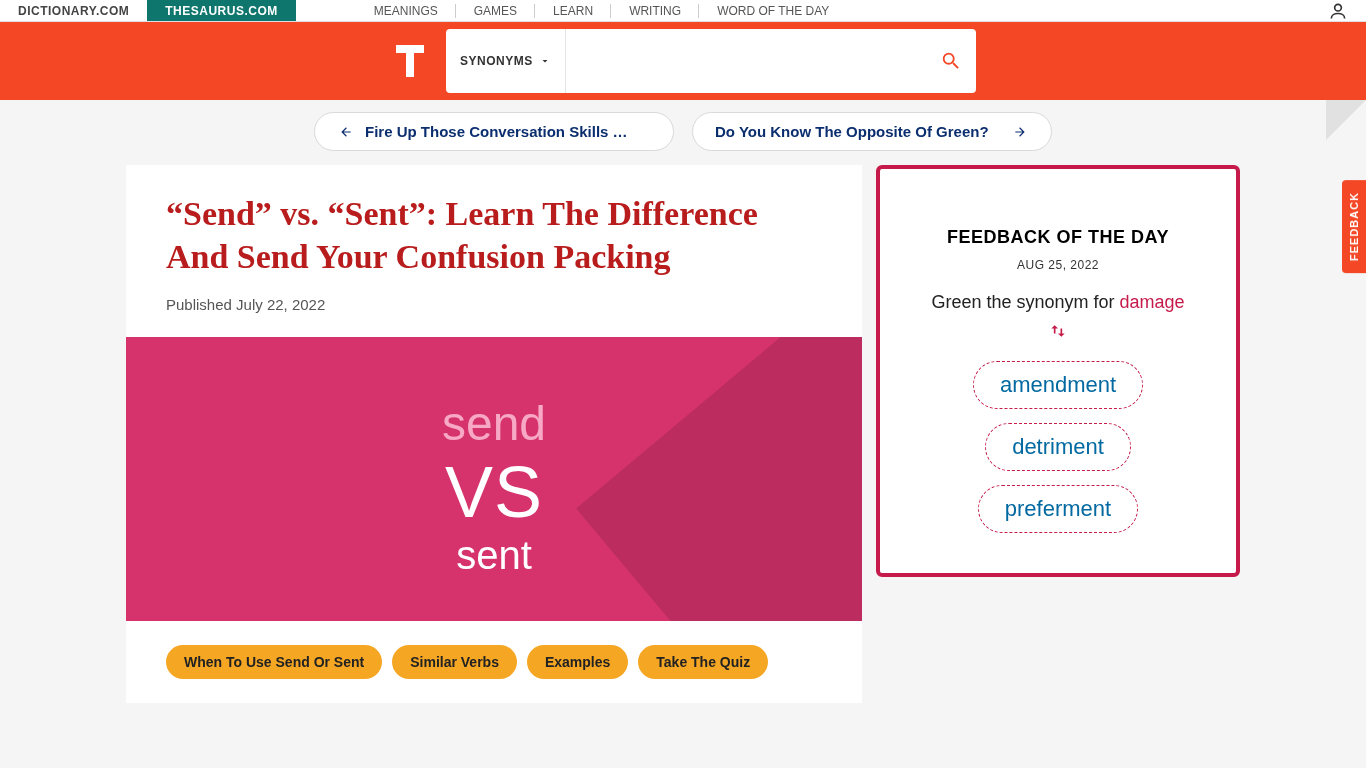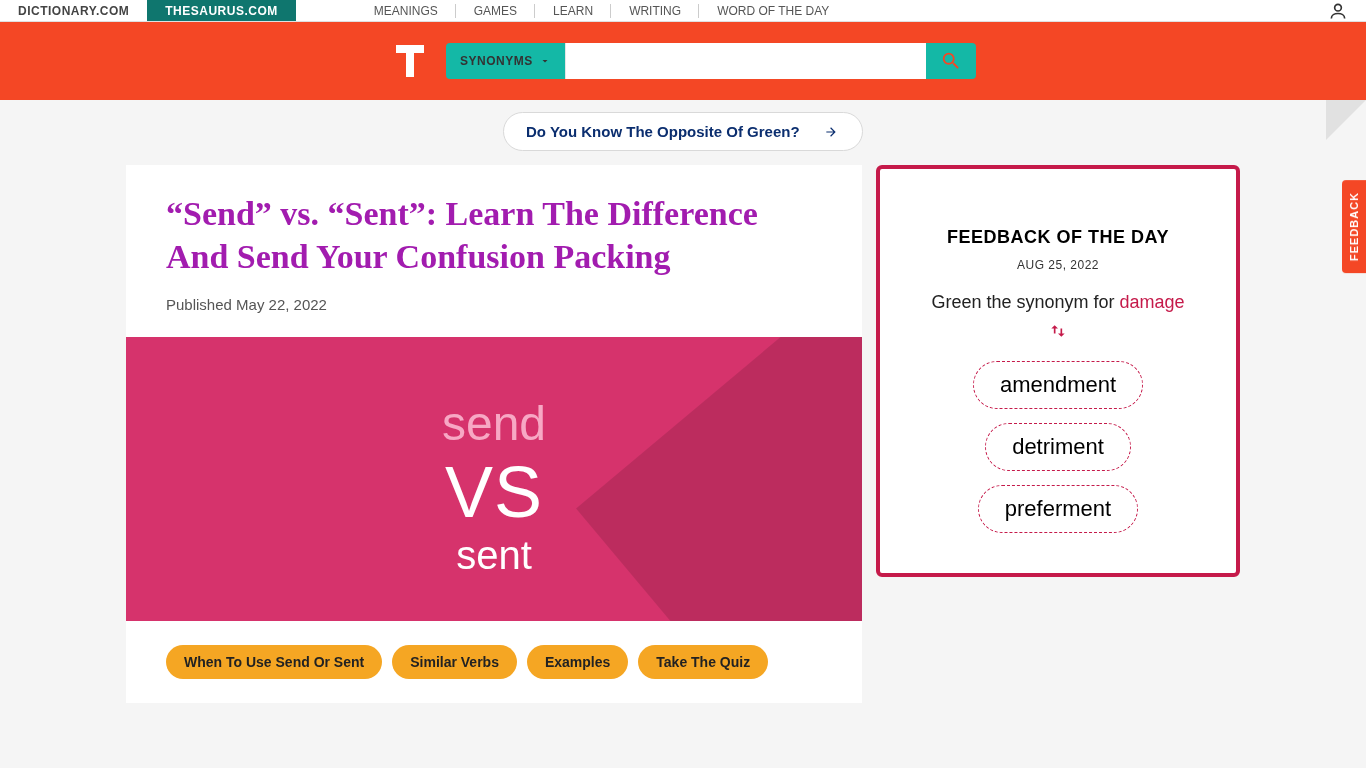--- a/index.html
+++ b/index.html
@@ -12,37 +12,37 @@
 .topbar .menu { display: flex; align-items: center; margin-left: 60px; flex: 1; }
 .topbar .menu-item { font-size: 12px; color: #555; padding: 0 18px; cursor: pointer; position: relative; }
 .topbar .menu-item:not(:last-child)::after { content:''; position:absolute; right:0; top:50%; transform:translateY(-50%); width:1px; height:14px; background:#ccc; }
 .topbar .account { margin-left: auto; padding: 0 18px; display:flex; align-items:center; }
 
 
 .searchbar { background: #f44725; height: 78px; display: flex; align-items: center; justify-content: center; position: relative; }
 .searchbar::after { content:''; position:absolute; right:0; bottom:-40px; width:0; height:0; border-style:solid; border-width:0 0 40px 40px; border-color:transparent transparent transparent rgba(0,0,0,0.08); pointer-events:none; }
 .logo { width: 40px; height: 40px; margin-right: 16px; }
 .logo svg { width:100%; height:100%; }
-.searchbox { display:flex; background:#14b8a6; border-radius:4px; height:36px; overflow:hidden; width:530px; }
+.searchbox { display:flex; background:#ffffff; border-radius:4px; height:64px; overflow:hidden; width:530px; }
 .search-type { display:flex; align-items:center; padding:0 14px; font-size:12px; font-weight:bold; letter-spacing:0.5px; color:#333; border-right:1px solid #e5e5e5; cursor:pointer; }
 .search-type svg { margin-left:6px; }
 .search-input { border:none; outline:none; flex:1; font-size:16px; padding:0 12px; }
 .search-btn { width:50px; display:flex; align-items:center; justify-content:center; cursor:pointer; }
 .search-btn svg { fill:#f44725; }
 
 
 .navpills { display:flex; justify-content:center; gap:18px; padding:12px 0 14px; background:#f5f5f5; }
 .pill { background:#fff; border:1px solid #d9d9d9; border-radius:999px; padding:10px 22px; display:flex; align-items:center; gap:10px; max-width:370px; cursor:pointer; }
 .pill span { color:#0b2e6f; font-weight:bold; font-size:15px; white-space:nowrap; overflow:hidden; text-overflow:ellipsis; }
 .pill svg { fill:#0b2e6f; flex:none; }
 
 
 .container { display:flex; gap:14px; padding:0 126px; align-items:flex-start; }
 .article { background:#fff; flex:1; padding:28px 40px 24px; }
-.article h1 { font-size:34px; font-weight:bold; color:#a21caf; line-height:1.25; margin-bottom:18px; font-family: Georgia, 'Times New Roman', serif; }
+.article h1 { font-size:34px; font-weight:bold; color:#b91c1c; line-height:1.25; margin-bottom:18px; font-family: Georgia, 'Times New Roman', serif; }
 .pubdate { color:#555; font-size:15px; margin-bottom:24px; }
 
 
 .hero { height:284px; background:#d6336c; position:relative; overflow:hidden; margin:0 -40px 24px; }
 .hero-inner { position:absolute; inset:0; display:flex; flex-direction:column; align-items:center; justify-content:center; font-family: Arial, sans-serif; }
 .hero-send { color:#f7a8c4; font-size:48px; font-weight:300;margin-top:16px; }
 .hero-vs { color:#fff; font-size:72px; font-weight:500; letter-spacing:1px; position:relative; }
 .hero-sent { color:#fff; font-size:40px; font-weight:300; }
 .hero-shadow { position:absolute; left:50%; top:48%; width:800px; height:800px; background:rgba(0,0,0,0.12); transform: rotate(-40deg) translate(40px, 80px); transform-origin: top left; }
 
@@ -51,21 +51,21 @@
 .chip { background:#f5a623; color:#222; font-weight:bold; font-size:14px; padding:9px 18px; border-radius:999px; cursor:pointer; }
 
 
 .sidebar { width:364px; background:#fff; border:4px solid #c51a4a; border-radius:6px; padding:58px 28px 40px; text-align:center; }
 .sotd-title { font-size:18px; font-weight:bold; letter-spacing:0.5px; margin-bottom:10px; }
 .sotd-date { font-size:12px; letter-spacing:0.5px; color:#333; margin-bottom:18px; }
 .sotd-prompt { font-size:18px; color:#222; line-height:1.4; }
 .sotd-prompt .word { color:#c51a4a; }
 .swap-icon { margin:6px 0 16px; }
 .options { display:flex; flex-direction:column; gap:14px; align-items:center; }
-.option { border:1px dashed #c51a4a; border-radius:999px; padding:10px 26px; font-size:22px; color:#000000; cursor:pointer; min-width:140px; }
+.option { border:1px dashed #c51a4a; border-radius:999px; padding:10px 26px; font-size:22px; color:#0369a1; cursor:pointer; min-width:140px; }
 
 
 .feedback { position:fixed; right:0; top:180px; background:#f44725; color:#fff; writing-mode:vertical-rl; transform:rotate(180deg); padding:12px 6px; font-size:11px; font-weight:bold; letter-spacing:1px; border-radius:0 4px 4px 0; cursor:pointer; }
 </style>
 </head>
 <body>
 
 <div class="topbar">
   <div class="site-tab">DICTIONARY.COM</div>
   <div class="site-tab active">THESAURUS.COM</div>
@@ -101,33 +101,39 @@
     <input class="search-input" value="" style="">
     <div class="search-btn">
       <svg width="22" height="22" viewBox="0 0 24 24">
           <path d="M15.5 14h-.79l-.28-.27A6.471 6.471 0 0016 9.5 6.5 6.5 0 109.5 16c1.61 0 3.09-.59 4.23-1.57l.27.28v.79l5 4.99L20.49 19l-4.99-5zM9.5 14A4.5 4.5 0 1114 9.5 4.5 4.5 0 019.5 14z"></path>
         </svg>
     </div>
   </div>
 </div>
 
 <div class="navpills">
+  <div class="pill" style="width:360px">
+    <svg width="18" height="14" viewBox="0 0 24 24">
+        <path d="M20 11H7.83l5.59-5.59L12 4l-8 8 8 8 1.41-1.41L7.83 13H20z"></path>
+      </svg>
+    <span>Fire Up Those Conversation Skills …</span>
+  </div>
   <div class="pill" style="width:360px; justify-content:space-between">
     <span>Do You Know The Opposite Of Green?</span>
     <svg width="18" height="14" viewBox="0 0 24 24">
         <path d="M4 13h12.17l-5.59 5.59L12 20l8-8-8-8-1.41 1.41L16.17 11H4z"></path>
       </svg>
   </div>
 </div>
 
 <div class="container">
   <div class="article">
     <h1>“Send” vs. “Sent”: Learn The Difference And Send Your Confusion Packing</h1>
     <div class="pubdate">
-      <span>Published </span><span>May 22, 2022</span>
+      <span>Published </span><span>July 22, 2022</span>
     </div>
     <div class="hero">
       <div class="hero-shadow"></div>
       <div class="hero-inner">
         <div class="hero-send">send</div>
         <div class="hero-vs">VS</div>
         <div class="hero-sent">sent</div>
       </div>
     </div>
     <div class="chips">

